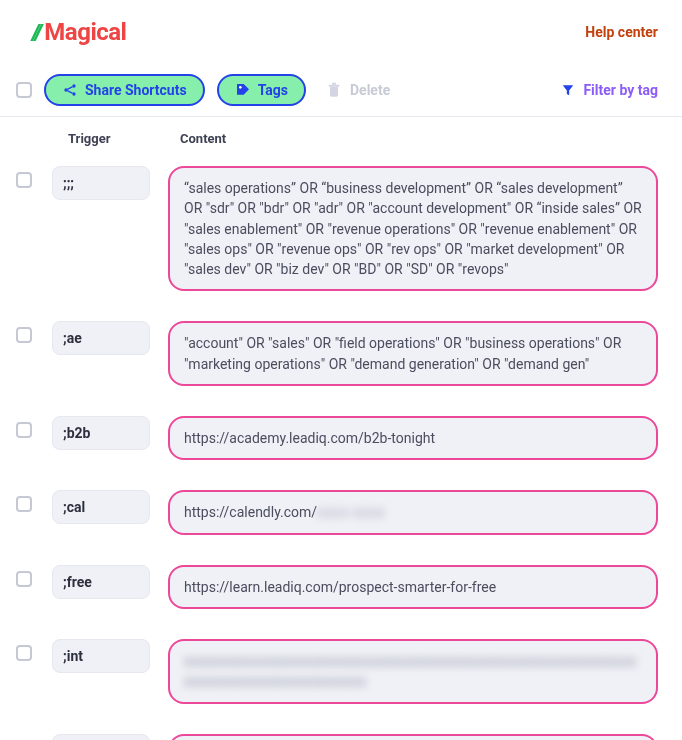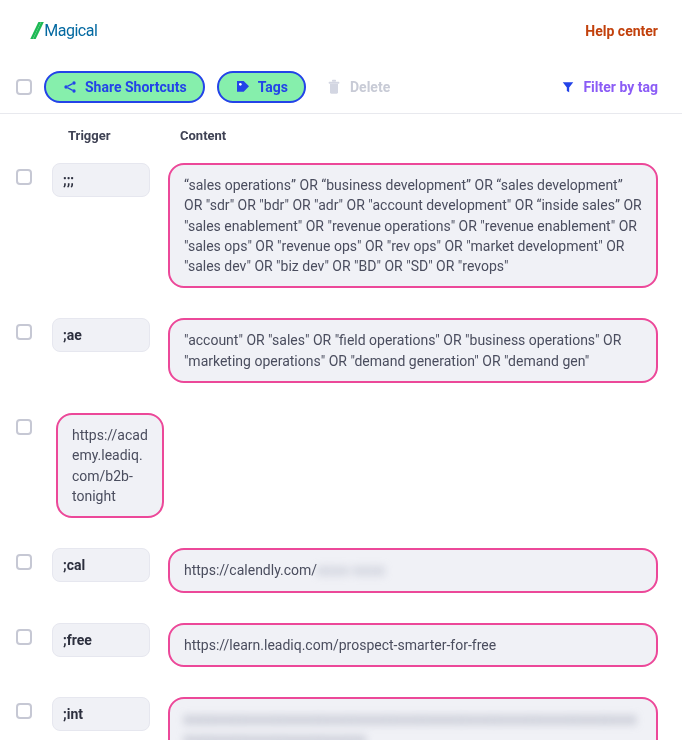--- a/index.html
+++ b/index.html
@@ -25,23 +25,23 @@
   }
   .logo-slashes {
     font-weight: 900;
     font-size: 22px;
     font-style: italic;
     color: #1DB954;
     letter-spacing: -2px;
     margin-right: 2px;
   }
   .logo-text {
-    font-weight: 400;
-    font-size: 16px;
-    color: #0369a1;
+    font-weight: 700;
+    font-size: 24px;
+    color: #ef4444;
     letter-spacing: -0.5px;
   }
   .help-link {
     font-weight: 700;
     font-size: 14px;
     color: #c2410c;
     cursor: pointer;
   }
   .toolbar {
     display: flex;
@@ -217,20 +217,21 @@
       <div class="chip">;;;</div>
       <div class="content-box"><span>“sales operations” OR “business development” OR “sales development” OR "sdr" OR "bdr" OR "adr" OR "account development" OR “inside sales” OR "sales enablement" OR "revenue operations" OR "revenue enablement" OR "sales ops" OR "revenue ops" OR "rev ops" OR "market development" OR "sales dev" OR "biz dev" OR "BD" OR "SD" OR "revops"</span></div>
     </div>
     <div class="row">
       <div class="chk"></div>
       <div class="chip">;ae</div>
       <div class="content-box"><span>"account" OR "sales" OR "field operations" OR "business operations" OR "marketing operations" OR "demand generation" OR "demand gen"</span></div>
     </div>
     <div class="row">
       <div class="chk"></div>
+      <div class="chip">;b2b</div>
       <div class="content-box"><span>https://academy.leadiq.com/b2b-tonight</span></div>
     </div>
     <div class="row">
       <div class="chk"></div>
       <div class="chip">;cal</div>
       <div class="content-box"><span>https://calendly.com/</span><span class="blurred-tail">xxxx-xxxx</span></div>
     </div>
     <div class="row">
       <div class="chk"></div>
       <div class="chip">;free</div>

